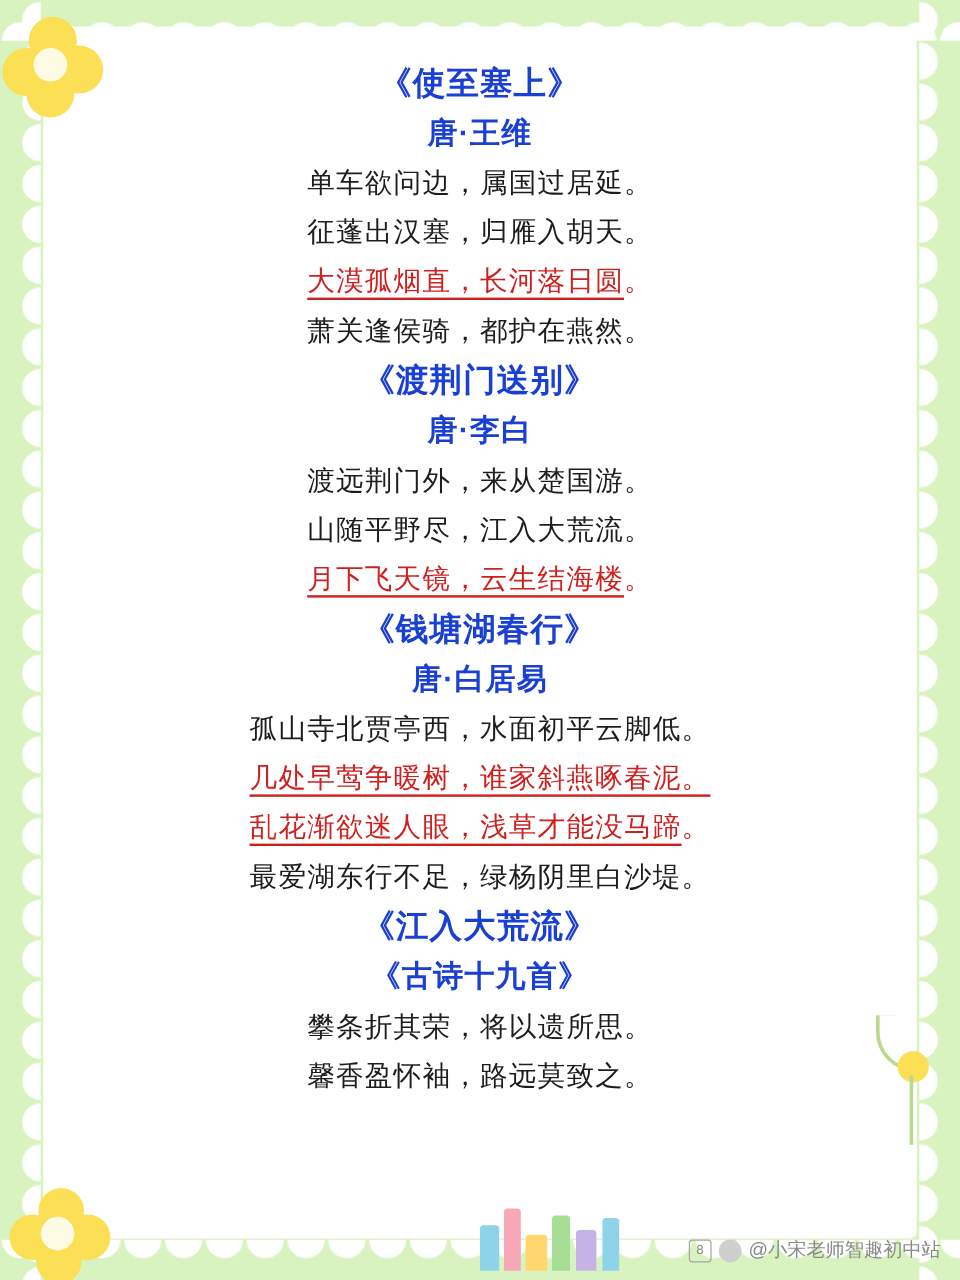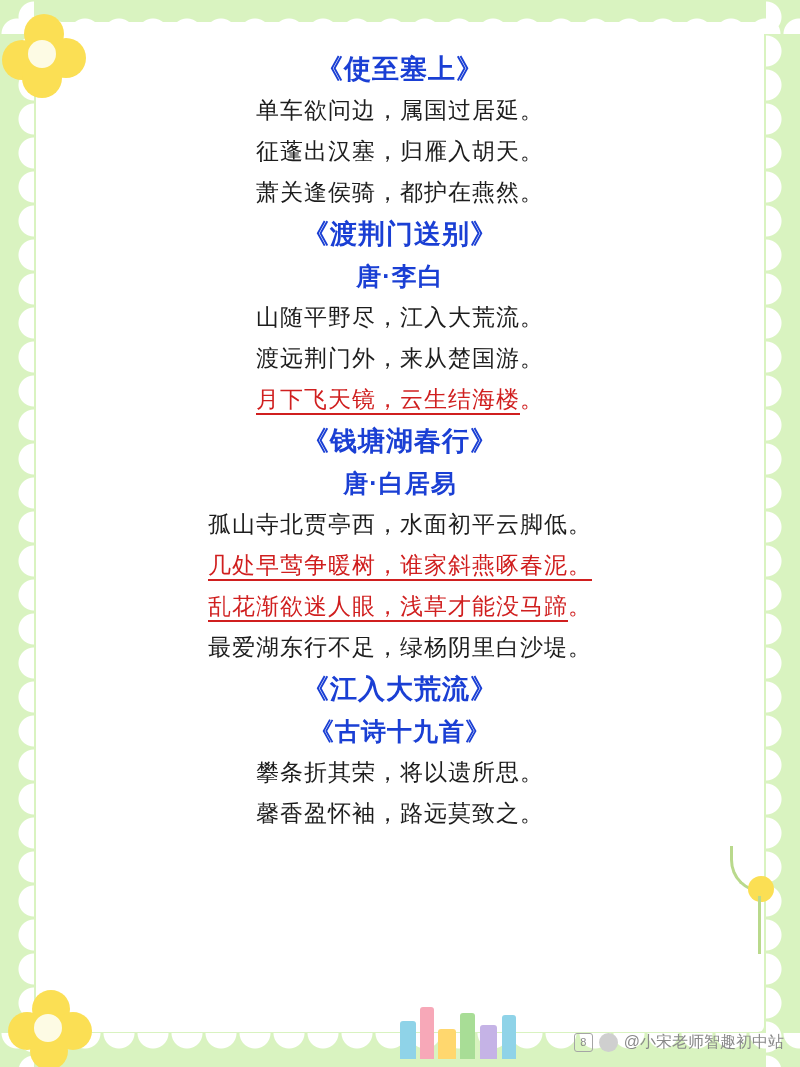--- a/index.html
+++ b/index.html
@@ -234,29 +234,31 @@
       <span class="item s2"></span>
       <span class="item s3"></span>
     <span class="item s4"></span>
       <span class="item s5"></span>
       <span class="item s6"></span>
   </div>
 
   <div id="content">
       <div class="poem-block">
         <div class="poem-title">《使至塞上》</div>
+        <div class="poem-author">唐·王维</div>
         <div class="poem-line">单车欲问边，属国过居延。</div>
         <div class="poem-line">征蓬出汉塞，归雁入胡天。</div>
+        <div class="poem-line highlight"><span class="ul">大漠孤烟直，长河落日圆</span><span>。</span></div>
         <div class="poem-line">萧关逢侯骑，都护在燕然。</div>
       </div>
       <div class="poem-block">
         <div class="poem-title">《渡荆门送别》</div>
         <div class="poem-author">唐·李白</div>
+        <div class="poem-line">渡远荆门外，来从楚国游。</div>
         <div class="poem-line">山随平野尽，江入大荒流。</div>
-        <div class="poem-line">渡远荆门外，来从楚国游。</div>
         <div class="poem-line highlight"><span class="ul">月下飞天镜，云生结海楼</span><span>。</span></div>
       </div>
       <div class="poem-block">
         <div class="poem-title">《钱塘湖春行》</div>
         <div class="poem-author">唐·白居易</div>
         <div class="poem-line">孤山寺北贾亭西，水面初平云脚低。</div>
         <div class="poem-line highlight"><span class="ul">几处早莺争暖树，谁家斜燕啄春泥。</span></div>
         <div class="poem-line highlight"><span class="ul">乱花渐欲迷人眼，浅草才能没马蹄</span><span>。</span></div>
         <div class="poem-line">最爱湖东行不足，绿杨阴里白沙堤。</div>
       </div>

